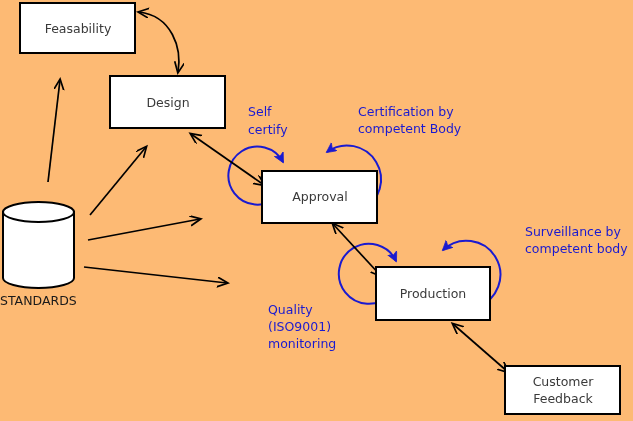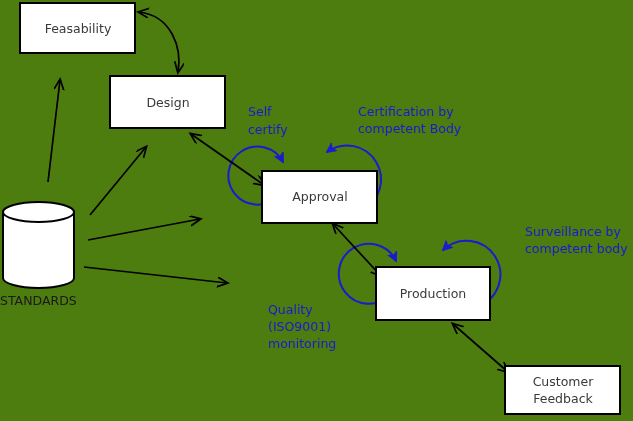--- a/index.html
+++ b/index.html
@@ -7,21 +7,21 @@
     padding: 0;
     background: #ffffff;
   }
   body {
     font-family: "DejaVu Sans", sans-serif;
   }
   #canvas {
     position: relative;
     width: 633px;
     height: 421px;
-    background: #4d7c0f;
+    background: #fdba74;
     overflow: hidden;
   }
   svg.diagram {
     position: absolute;
     top: 0;
     left: 0;
     width: 633px;
     height: 421px;
   }
   .box-rect {

